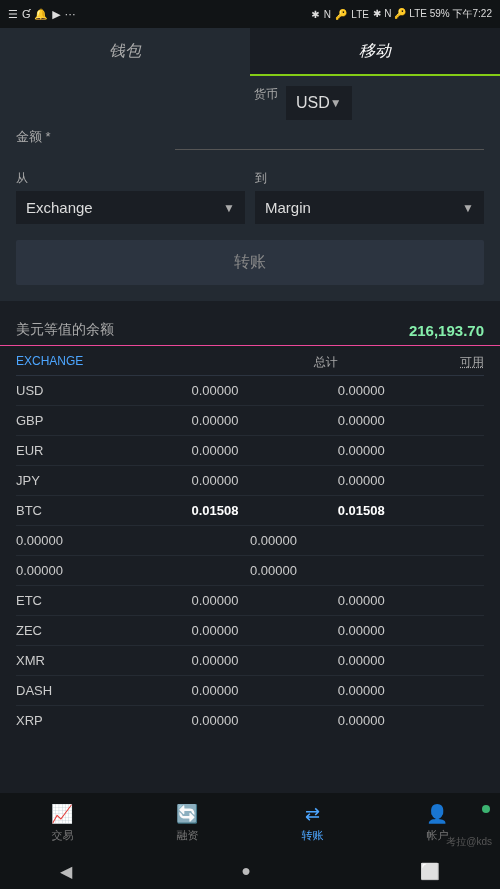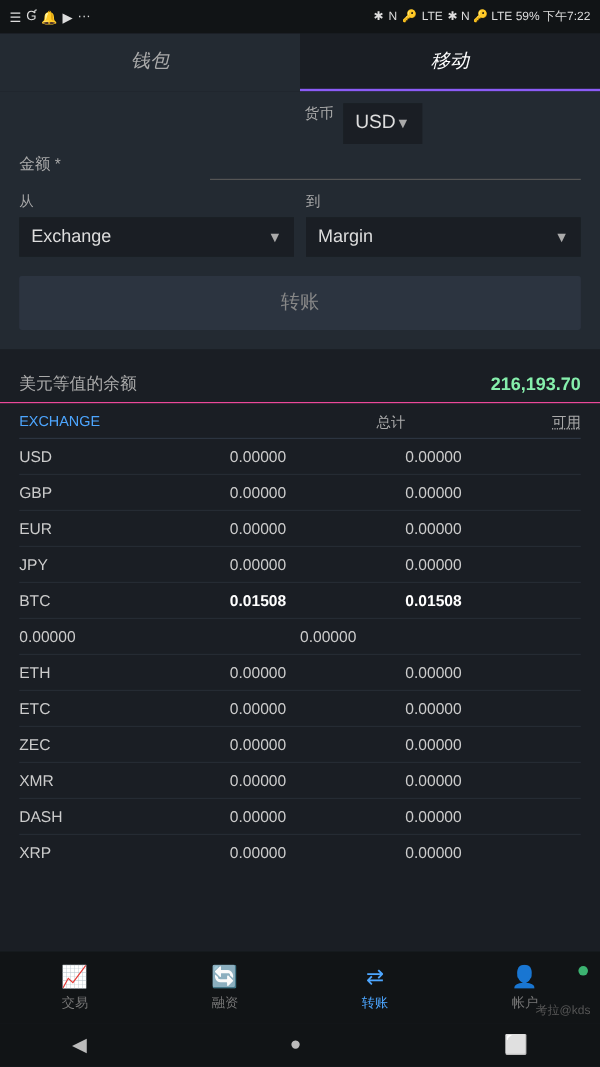--- a/index.html
+++ b/index.html
@@ -41,21 +41,21 @@
       display: flex;
       align-items: center;
       justify-content: center;
       font-size: 16px;
       color: #aaa;
       cursor: pointer;
       border-bottom: 2px solid transparent;
     }
     .top-tab.active {
       color: #fff;
-      border-bottom: 2px solid #8b5cf6;
+      border-bottom: 2px solid #84cc16;
     }
     .top-tab:first-child {
       background: #232a32;
     }
     .top-tab:last-child {
       background: #1a1e24;
     }
 
     
     .form-area {
@@ -86,21 +86,21 @@
       padding: 8px 10px;
       display: flex;
       align-items: center;
       justify-content: space-between;
       cursor: pointer;
     }
 
     .amount-row {
       display: flex;
       align-items: center;
-      margin-bottom: 10px;
+      margin-bottom: 20px;
     }
     .amount-label {
       font-size: 13px;
       color: #aaa;
       width: 240px;
     }
     .amount-input {
       background: transparent;
       border: none;
       border-bottom: 1px solid #555;
@@ -392,21 +392,20 @@
       <div class="table-row">
       <span class="row-name">BTC</span>
       <span class="row-total highlight">0.01508</span>
       <span class="row-avail highlight">0.01508</span>
     </div>
       <div class="table-row">
       <span class="row-total">0.00000</span>
       <span class="row-avail">0.00000</span>
     </div>
       <div class="table-row">
-      <span class="row-name">ETH</span>
       <span class="row-total">0.00000</span>
       <span class="row-avail">0.00000</span>
     </div>
       <div class="table-row">
       <span class="row-name">ETC</span>
       <span class="row-total">0.00000</span>
       <span class="row-avail">0.00000</span>
     </div>
       <div class="table-row">
       <span class="row-name">ZEC</span>

